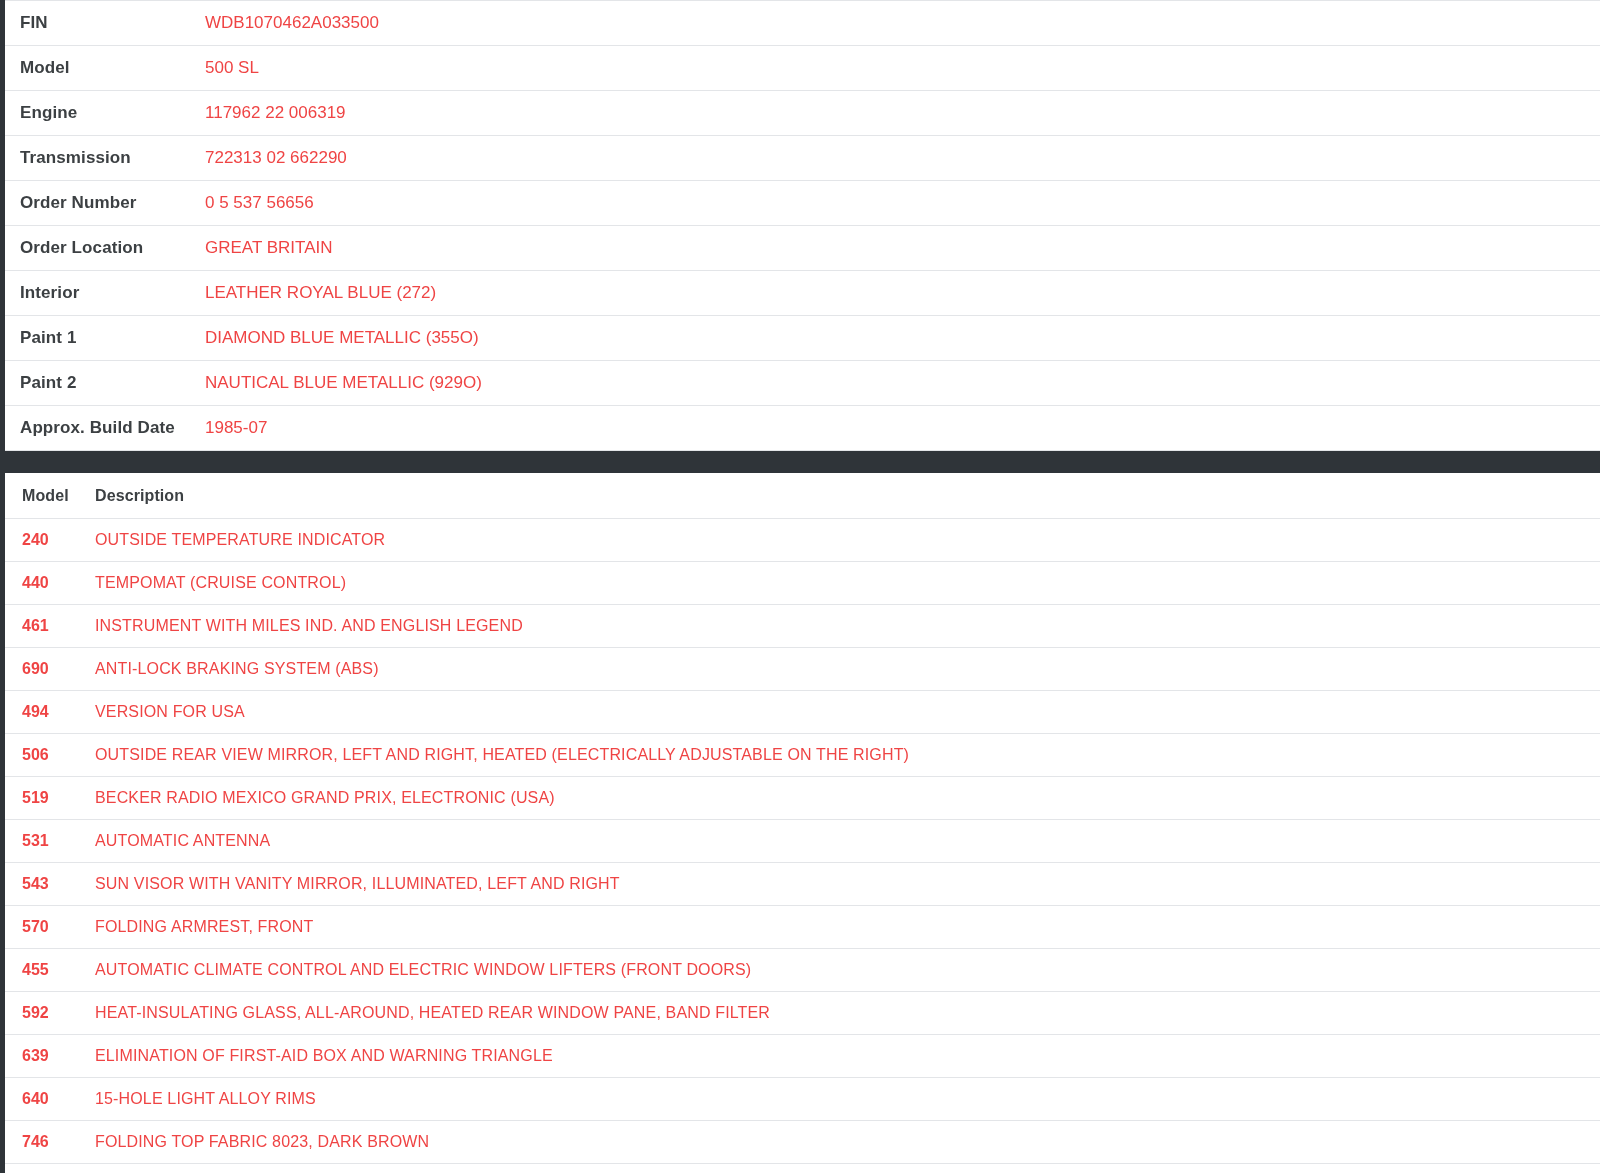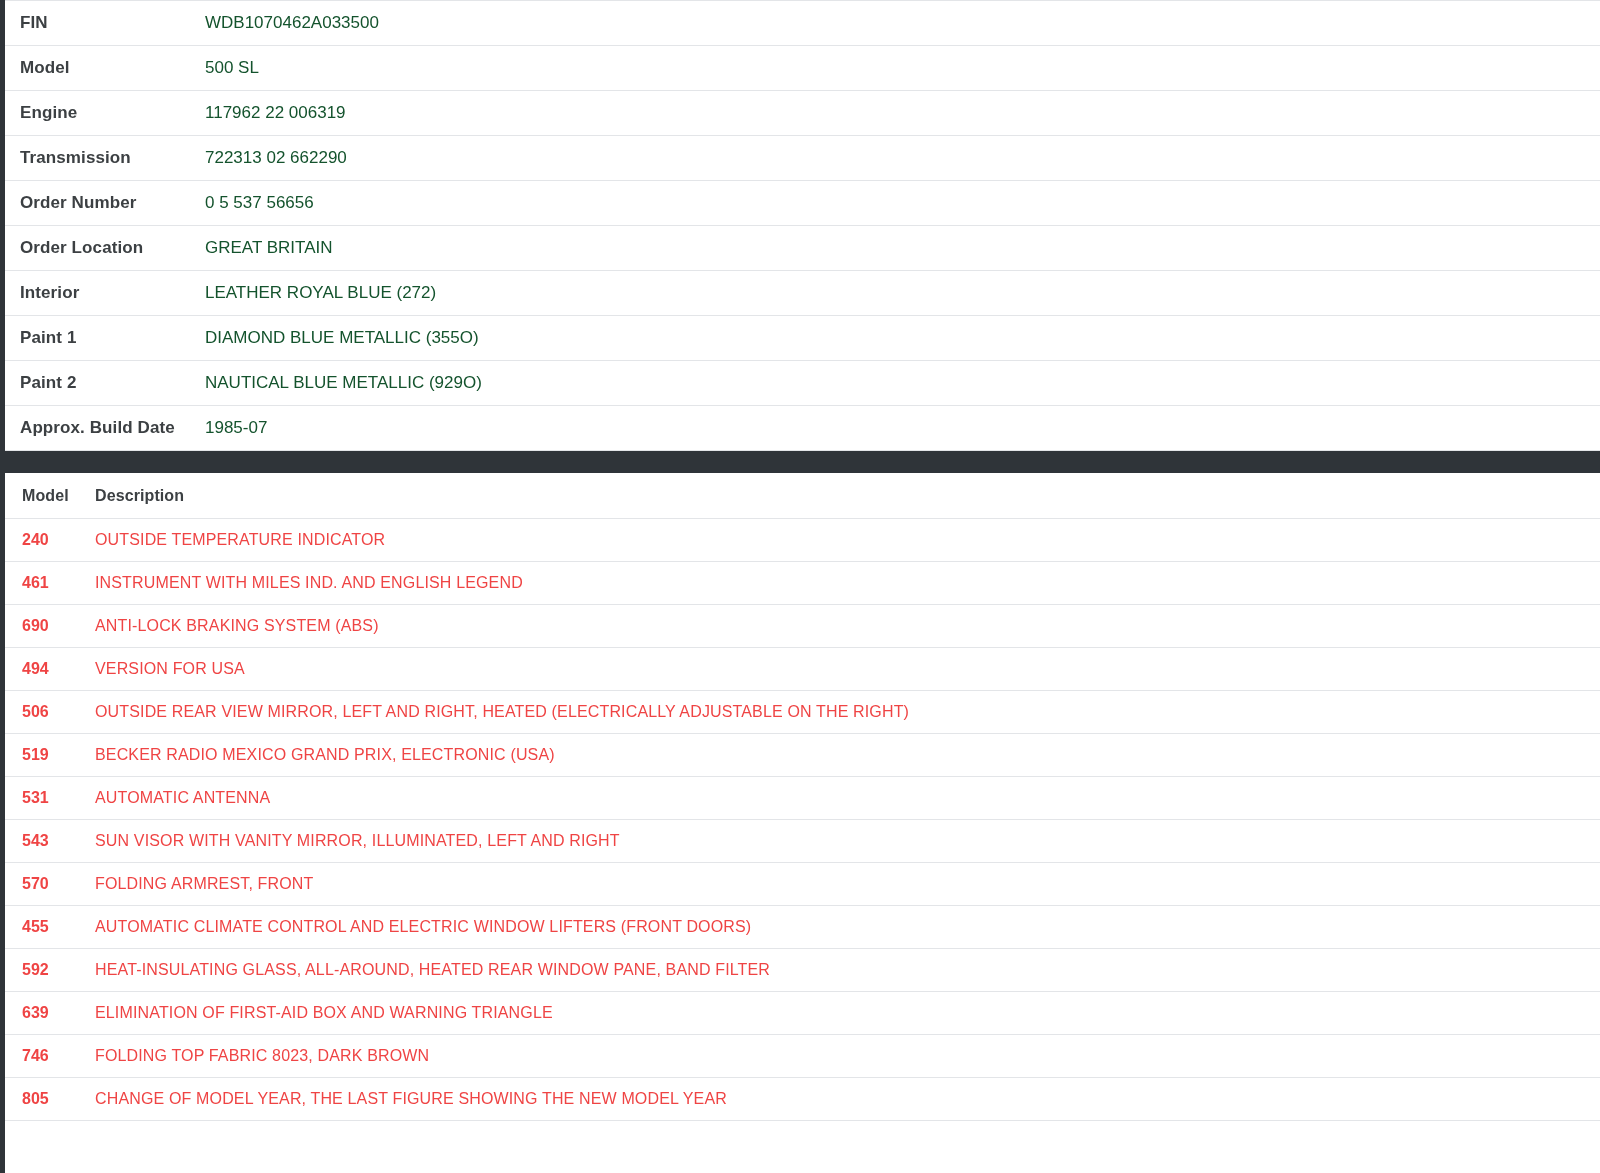--- a/index.html
+++ b/index.html
@@ -36,21 +36,21 @@
   }
   .spec-label {
     width: 205px;
     padding-left: 20px !important;
     font-weight: bold;
     color: #3c4043;
     font-size: 16.5px;
     letter-spacing: .1px;
   }
   .spec-value {
-    color: #14532d;
+    color: #ef4444;
     font-size: 17px;
     padding-left: 0 !important;
     margin-left: 16px;
   }
 
   
   .left-rail {
     position: absolute;
     left: 0;
     top: 0;
@@ -165,20 +165,24 @@
           <th class="col-code">Model</th>
           <th class="col-desc">Description</th>
         </tr>
       </thead>
       <tbody id="codes-body">
           <tr>
             <td class="col-code">240</td>
             <td class="col-desc">OUTSIDE TEMPERATURE INDICATOR</td>
           </tr>
           <tr>
+            <td class="col-code">440</td>
+            <td class="col-desc">TEMPOMAT (CRUISE CONTROL)</td>
+          </tr>
+          <tr>
             <td class="col-code">461</td>
             <td class="col-desc">INSTRUMENT WITH MILES IND. AND ENGLISH LEGEND</td>
           </tr>
           <tr>
             <td class="col-code">690</td>
             <td class="col-desc">ANTI-LOCK BRAKING SYSTEM (ABS)</td>
           </tr>
           <tr>
             <td class="col-code">494</td>
             <td class="col-desc">VERSION FOR USA</td>
@@ -207,20 +211,24 @@
             <td class="col-code">455</td>
             <td class="col-desc">AUTOMATIC CLIMATE CONTROL AND ELECTRIC WINDOW LIFTERS (FRONT DOORS)</td>
           </tr>
           <tr>
             <td class="col-code">592</td>
             <td class="col-desc">HEAT-INSULATING GLASS, ALL-AROUND, HEATED REAR WINDOW PANE, BAND FILTER</td>
           </tr>
           <tr>
             <td class="col-code">639</td>
             <td class="col-desc">ELIMINATION OF FIRST-AID BOX AND WARNING TRIANGLE</td>
+          </tr>
+          <tr>
+            <td class="col-code">640</td>
+            <td class="col-desc">15-HOLE LIGHT ALLOY RIMS</td>
           </tr>
           <tr>
             <td class="col-code">746</td>
             <td class="col-desc">FOLDING TOP FABRIC 8023, DARK BROWN</td>
           </tr>
           <tr>
             <td class="col-code">805</td>
             <td class="col-desc">CHANGE OF MODEL YEAR, THE LAST FIGURE SHOWING THE NEW MODEL YEAR</td>
           </tr>
         </tbody>

